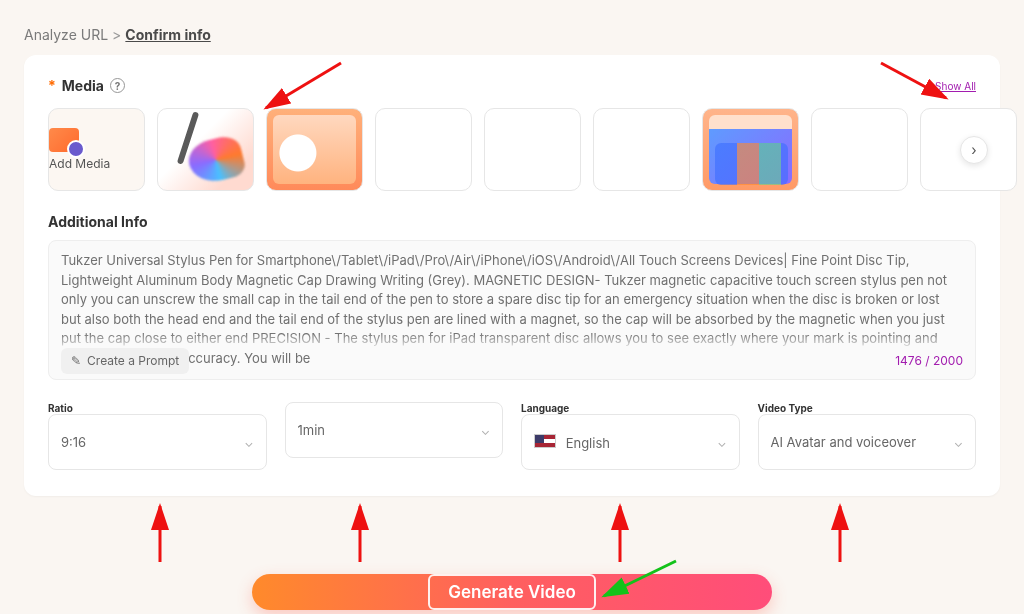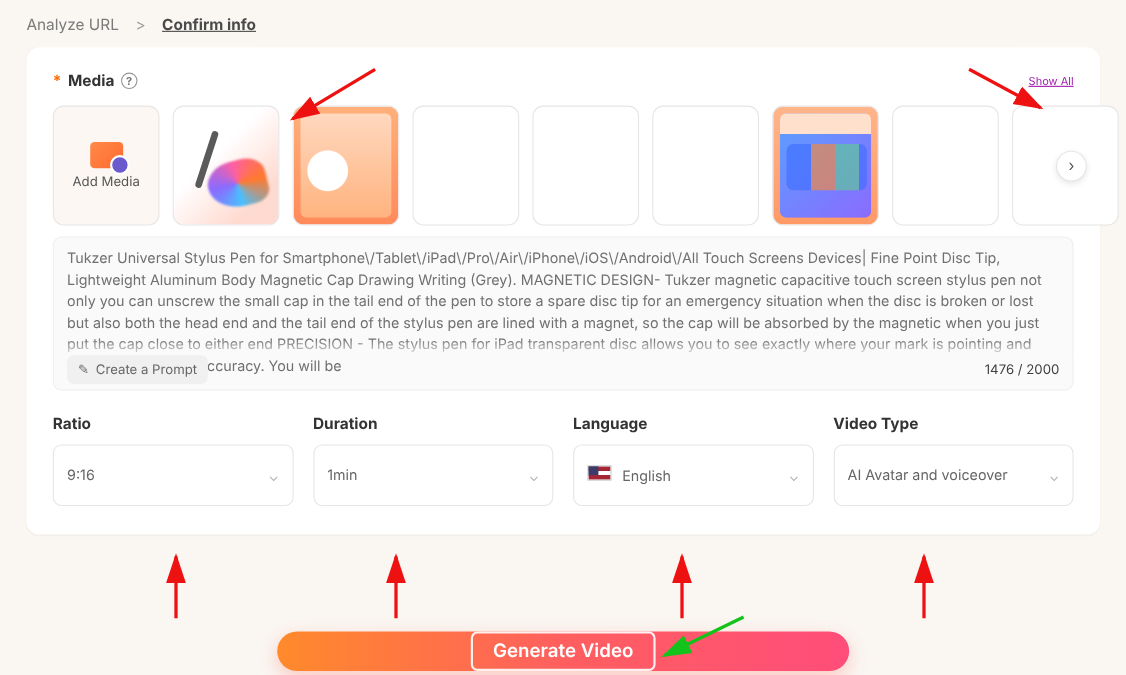--- a/index.html
+++ b/index.html
@@ -17,25 +17,25 @@
   body{
     margin:0;
     background:var(--bg);
     width:1024px;
     height:614px;
     overflow:hidden;
     position:relative;
     color:var(--text);
   }
   .breadcrumb{
-    padding:14px 24px 6px 24px;
+    padding:26px 24px 6px 24px;
     font-size:14px;
     color:var(--muted);
     display:flex;
-    gap:15px;
+    gap:4px;
     align-items:center;
   }
   .breadcrumb .chev{color:var(--muted2);}
   .breadcrumb .current{color:#4a4a4a;font-weight:700;text-decoration:underline;}
   .card{
     background:var(--card);
     margin:6px 24px 0 24px;
     border-radius:12px;
     padding:22px 24px 26px 24px;
     box-shadow:0 1px 2px rgba(0,0,0,0.04);
@@ -48,22 +48,22 @@
   .media-head .ast{color:#ff6a00;font-weight:700;}
   .media-head .qicon{
     width:15px;height:15px;border:1px solid #979797;border-radius:50%;
     display:inline-flex;align-items:center;justify-content:center;font-size:10px;color:#777;
   }
   .show-all{color:#a21caf;text-decoration:underline;font-size:10px;}
   .media-row{
     display:flex;gap:12px;margin-top:14px;align-items:stretch;position:relative;
   }
   .thumb{
-    width:97px;height:109px;border:1px solid var(--border);border-radius:10px;
-    background:#fff;display:flex;align-items:center;justify-content:center;
+    width:97px;height:83px;border:1px solid var(--border);border-radius:10px;
+    background:#fff;display:flex;justify-content:center;
     flex-shrink:0;overflow:hidden;position:relative;
   }
   .add-media{flex-direction:column;gap:4px;background:#fcf7f2;}
   .add-media .icn{
     width:30px;height:24px;background:linear-gradient(135deg,#ff8a4a,#ff6a2d);
     border-radius:4px;position:relative;
   }
   .add-media .icn:after{
     content:"";position:absolute;right:-6px;bottom:-6px;width:14px;height:14px;
     border-radius:50%;background:#6a5acd;border:2px solid #fff;
@@ -120,25 +120,25 @@
     background:linear-gradient(180deg,rgba(250,250,250,0),#fafafa);
   }
   .info-box .footer{
     position:absolute;left:0;right:0;bottom:0;height:32px;display:flex;align-items:center;
     justify-content:space-between;padding:0 12px 4px 12px;
   }
   .create-prompt{
     font-size:12px;color:#666;background:#f0f0f0;border-radius:6px;padding:4px 10px;
     display:inline-flex;gap:6px;align-items:center;
   }
-  .counter{font-size:12px;color:#404040;}
+  .counter{font-size:12px;color:#a21caf;}
   .controls{
     display:grid;grid-template-columns:repeat(4,1fr);gap:18px;margin-top:22px;
   }
-  .ctrl .label{font-size:14px;font-weight:700;margin-bottom:10px;}
+  .ctrl .label{font-size:10px;font-weight:700;margin-bottom:0;}
   .select{
     height:56px;border:1px solid var(--border);border-radius:8px;background:#fff;
     display:flex;align-items:center;justify-content:space-between;padding:0 12px;
     font-size:13px;color:#666;
   }
   .select .chev{color:#b0b0b0;font-size:12px;}
   .flag{
     width:22px;height:14px;display:inline-block;background:
       linear-gradient(180deg,#b22234 0 33%,#fff 33% 66%,#b22234 66% 100%);
     position:relative;margin-right:6px;border:1px solid #ccc;
@@ -212,20 +212,21 @@
       <div class="mini"></div>
     </div>
     <div class="thumb"></div>
     <div class="thumb"></div>
 
     <div class="scroll-next">
       <span>›</span>
     </div>
   </div>
 
+  <div class="section-title">Additional Info</div>
   <div class="info-box">
     <span>Tukzer Universal Stylus Pen for Smartphone\/Tablet\/iPad\/Pro\/Air\/iPhone\/iOS\/Android\/All Touch Screens Devices| Fine Point Disc Tip, Lightweight Aluminum Body Magnetic Cap Drawing Writing (Grey). MAGNETIC DESIGN- Tukzer magnetic capacitive touch screen stylus pen not only you can unscrew the small cap in the tail end of the pen to store a spare disc tip for an emergency situation when the disc is broken or lost but also both the head end and the tail end of the stylus pen are lined with a magnet, so the cap will be absorbed by the magnetic when you just put the cap close to either end PRECISION - The stylus pen for iPad transparent disc allows you to see exactly where your mark is pointing and gives you supreme accuracy. You will be</span>
     <div class="fade"></div>
     <div class="footer">
       <span class="create-prompt">
         <span>✎</span>
         <span>Create a Prompt</span>
       </span>
       <span class="counter">1476 / 2000</span>
     </div>
@@ -233,21 +234,20 @@
 
   <div class="controls">
     <div class="ctrl">
       <div class="label">Ratio</div>
       <div class="select">
         <span>9:16</span>
         <span class="chev">⌄</span>
       </div>
     </div>
     <div class="ctrl">
-      <div class="label">Duration</div>
       <div class="select">
         <span>1min</span>
         <span class="chev">⌄</span>
       </div>
     </div>
     <div class="ctrl">
       <div class="label">Language</div>
       <div class="select">
         <span>
           <span class="flag"></span>

